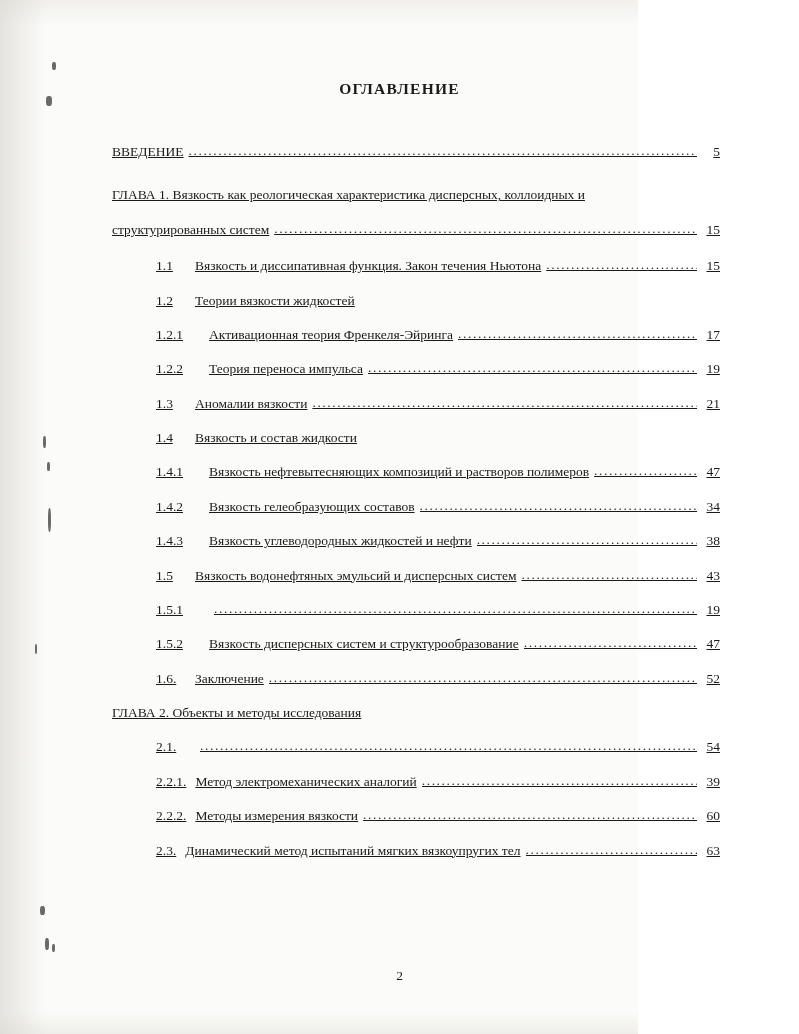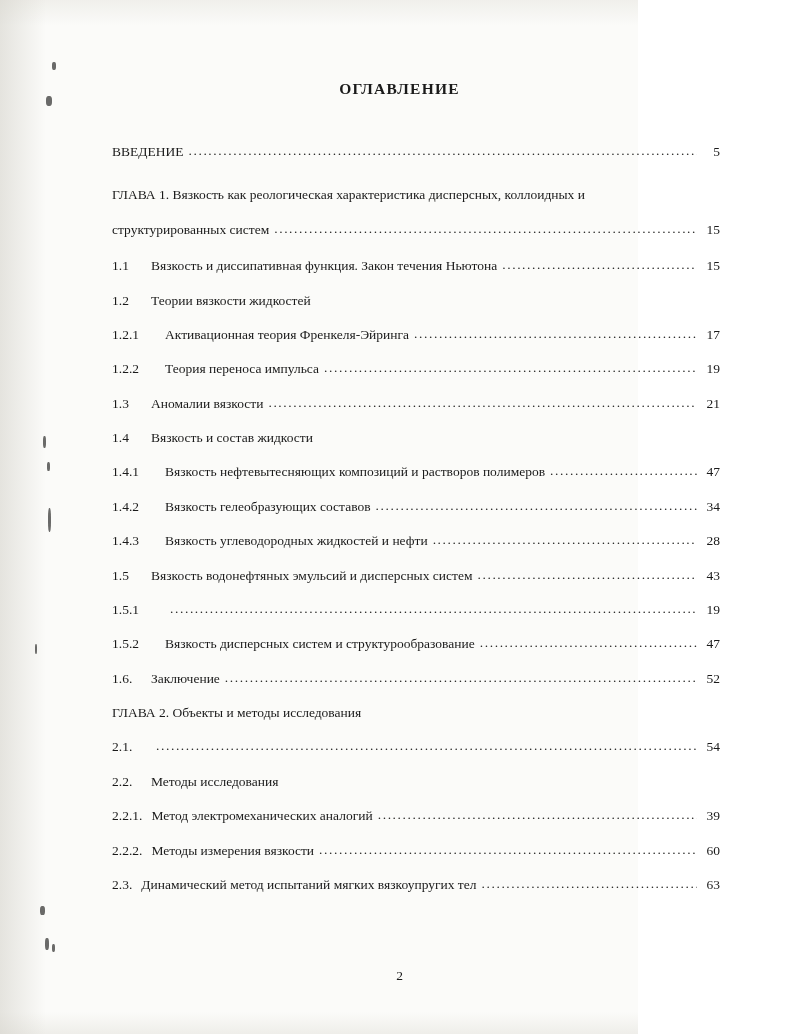--- a/index.html
+++ b/index.html
@@ -47,32 +47,34 @@
     text-align: center;
     font-size: 15.5px;
     font-weight: bold;
     letter-spacing: 1.2px;
   }
   .toc {
     position: absolute;
     top: 144px;
     left: 112px;
     width: 608px;
+    text-decoration: underline;
   }
   .row {
     display: flex;
     align-items: baseline;
     font-size: 13.5px;
     line-height: 1.25;
     margin-bottom: 17.5px;
     white-space: nowrap;
   }
   .num {
     flex: 0 0 auto;
     margin-right: 9px;
+    margin-left: 44px;
   }
   .num.w1 { min-width: 30px; }
   .num.w2 { min-width: 44px; }
   .label {
     flex: 0 0 auto;
   }
   .dots {
     flex: 1 1 auto;
     overflow: hidden;
     margin: 0 5px;
@@ -195,21 +197,21 @@
       <span class="num w2">1.4.2</span>
       <span class="label">Вязкость гелеобразующих составов</span>
       <span class="dots">......................................................................................................................................</span>
       <span class="pageno">34</span>
     </div>
 
     <div class="row">
       <span class="num w2">1.4.3</span>
       <span class="label">Вязкость углеводородных жидкостей и нефти</span>
       <span class="dots">......................................................................................................................................</span>
-      <span class="pageno">28</span>
+      <span class="pageno">38</span>
     </div>
 
     <div class="row">
       <span class="num w1">1.5</span>
       <span class="label">Вязкость водонефтяных эмульсий и дисперсных систем</span>
       <span class="dots">......................................................................................................................................</span>
       <span class="pageno">43</span>
     </div>
 
     <div class="row">
@@ -237,26 +239,20 @@
       <span class="dots">......................................................................................................................................</span>
       <span class="pageno"></span>
     </div>
 
     <div class="row">
       <span class="num w1">2.1.</span>
       <span class="dots">......................................................................................................................................</span>
       <span class="pageno">54</span>
     </div>
 
-    <div class="row nodots">
-      <span class="num w1">2.2.</span>
-      <span class="label">Методы исследования</span>
-      <span class="dots">......................................................................................................................................</span>
-      <span class="pageno"></span>
-    </div>
 
     <div class="row">
       <span class="num">2.2.1.</span>
       <span class="label">Метод электромеханических аналогий</span>
       <span class="dots">......................................................................................................................................</span>
       <span class="pageno">39</span>
     </div>
 
     <div class="row">
       <span class="num">2.2.2.</span>

